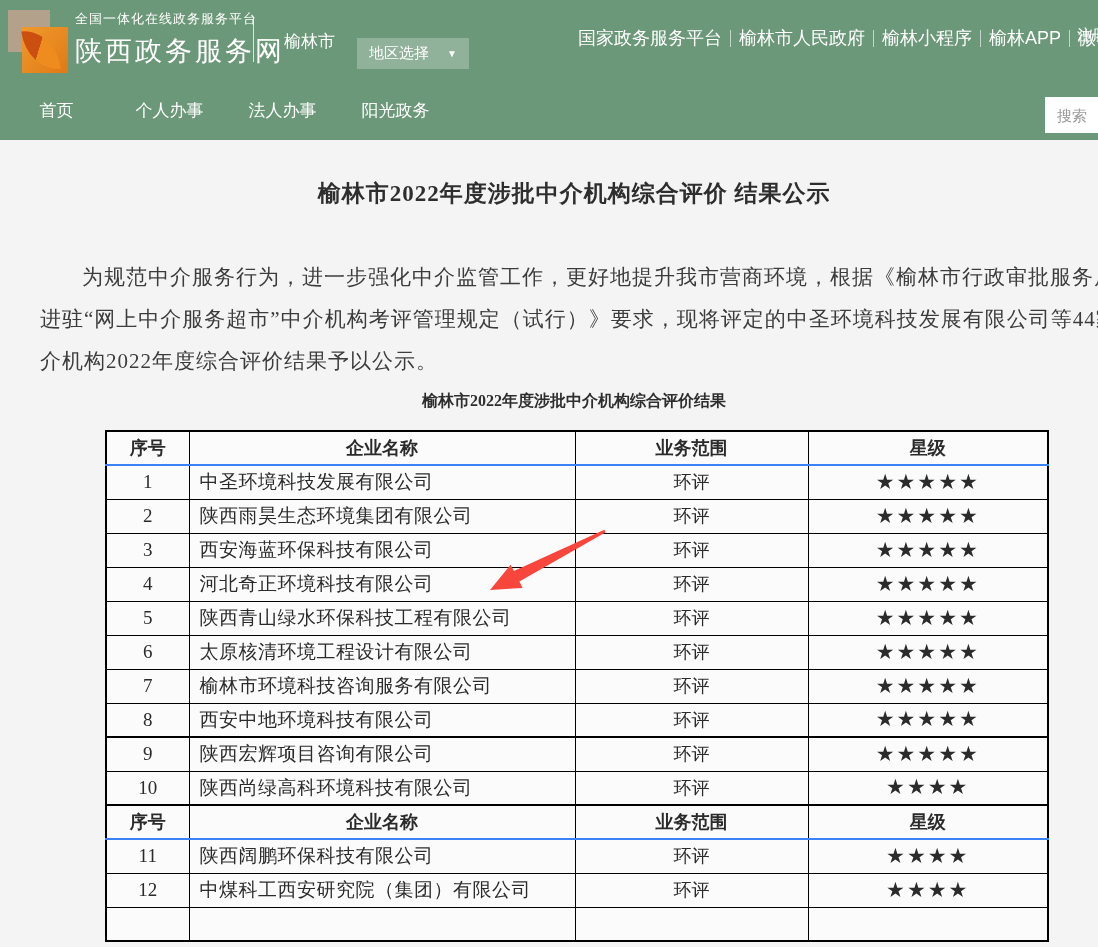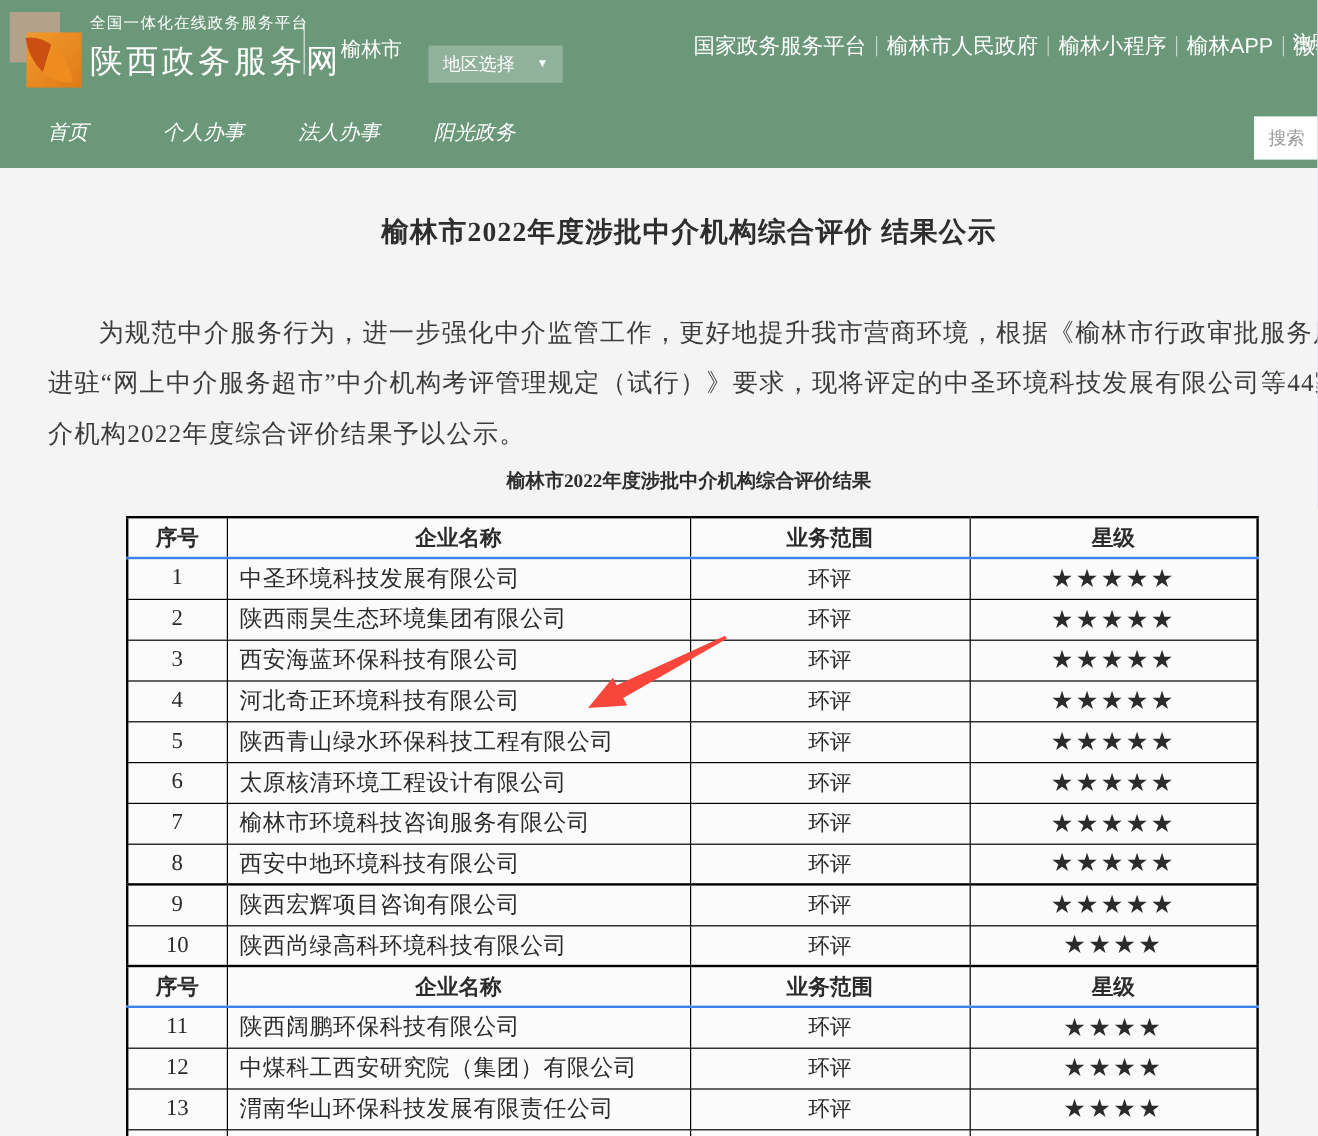--- a/index.html
+++ b/index.html
@@ -34,21 +34,21 @@
   .caret { font-size:10px; line-height:1; }
   .top-links { position:absolute; left:578px; top:26px; display:flex; align-items:center; white-space:nowrap; }
   .top-link { color:#fff; font-size:18px; text-decoration:none; cursor:pointer; }
   .tl-sep { width:1px; height:17px; background:rgba(255,255,255,.6); margin:0 8px; display:inline-block; }
   .register { position:absolute; left:1077px; top:26px; font-size:15px; color:#fff; text-decoration:none; white-space:nowrap; cursor:pointer; }
 
   
   .main-nav { position:absolute; left:0; top:88px; height:46px; display:flex; }
   .nav-item {
     width:113px; text-align:center; color:#fff; font-size:17px; line-height:46px;
-    text-decoration:none; cursor:pointer; white-space:nowrap;font-style:italic;
+    text-decoration:none; cursor:pointer; white-space:nowrap;
   }
   .search-box {
     position:absolute; left:1045px; top:97px; width:80px; height:36px;
     background:#fff; border:none; font-size:15px; color:#888; padding:0 0 0 12px;
     font-family:inherit; outline:none;
   }
   .search-box::placeholder { color:#9a9a9a; }
 
   
   .content { position:absolute; top:140px; left:0; width:1098px; height:807px; background:#f4f4f4;padding-left:31px; }
@@ -237,26 +237,20 @@
             <td class="td-scope">环评</td>
             <td class="td-stars">★★★★</td>
           </tr>
           <tr>
             <td class="td-no">12</td>
             <td class="td-name">中煤科工西安研究院（集团）有限公司</td>
             <td class="td-scope">环评</td>
             <td class="td-stars">★★★★</td>
           </tr>
           <tr>
-            <td class="td-no">13</td>
-            <td class="td-name">渭南华山环保科技发展有限责任公司</td>
-            <td class="td-scope">环评</td>
-            <td class="td-stars">★★★★</td>
-          </tr>
-          <tr>
             <td class="td-no"></td>
             <td class="td-name"></td>
             <td class="td-scope"></td>
             <td class="td-stars"></td>
           </tr>
         </tbody>
     </table>
   </main>
 
   <svg class="arrow-overlay" viewBox="0 0 1098 947">

